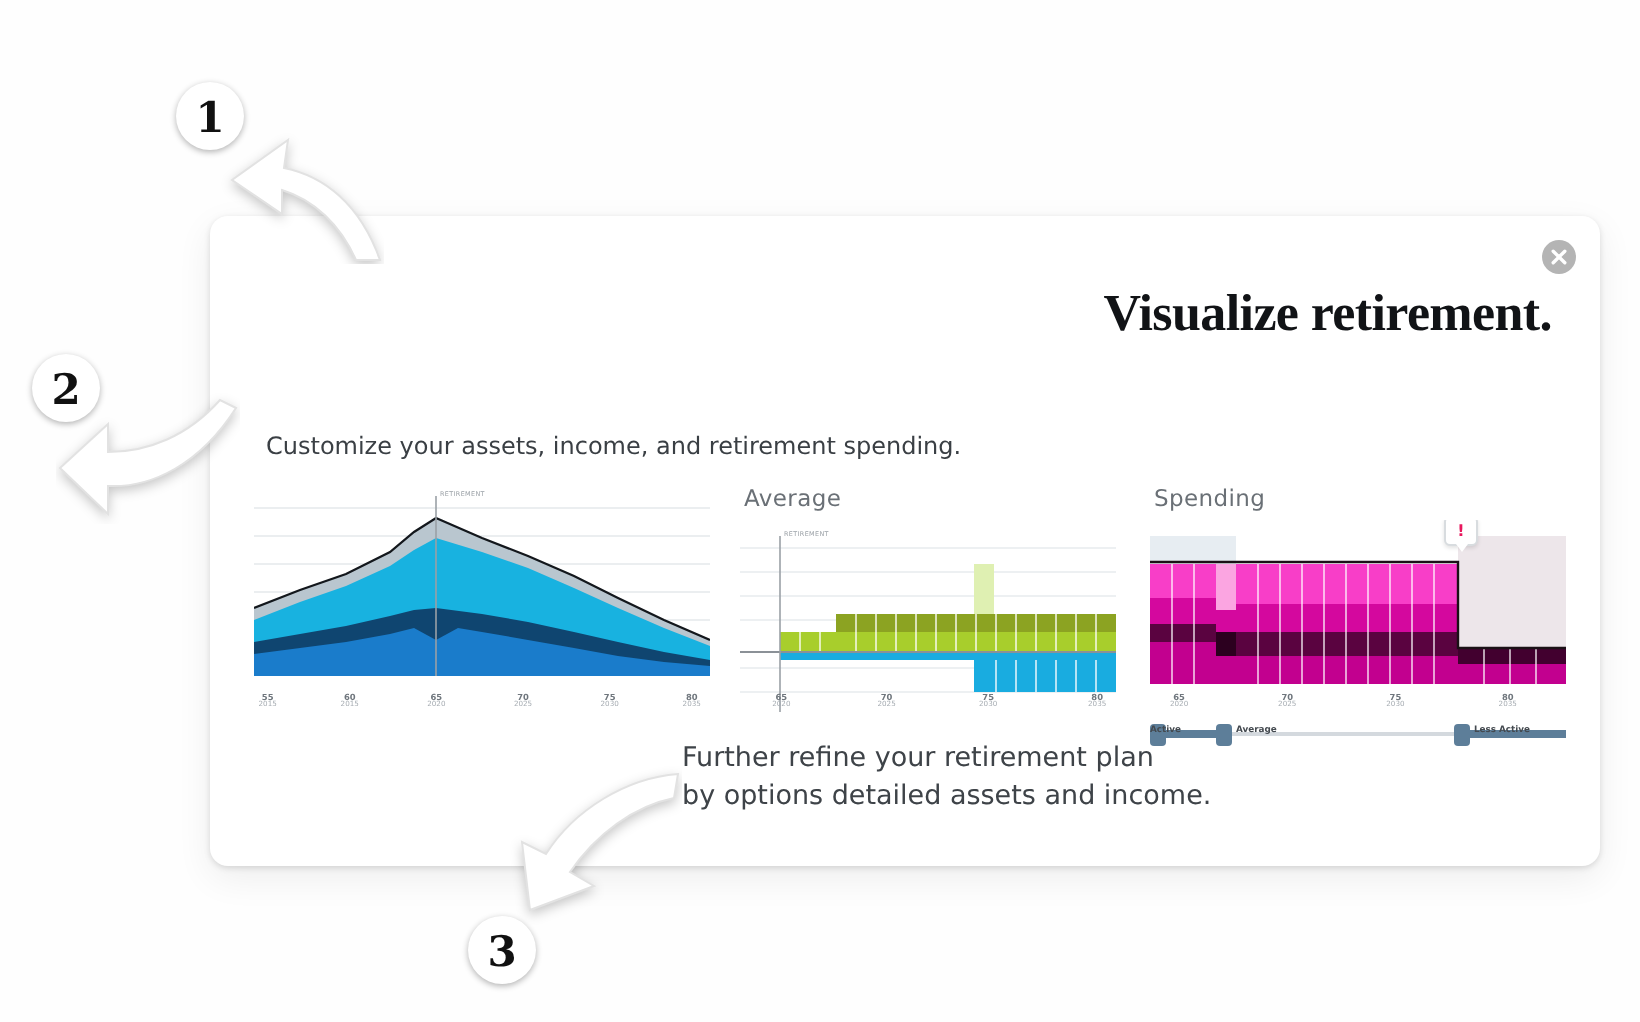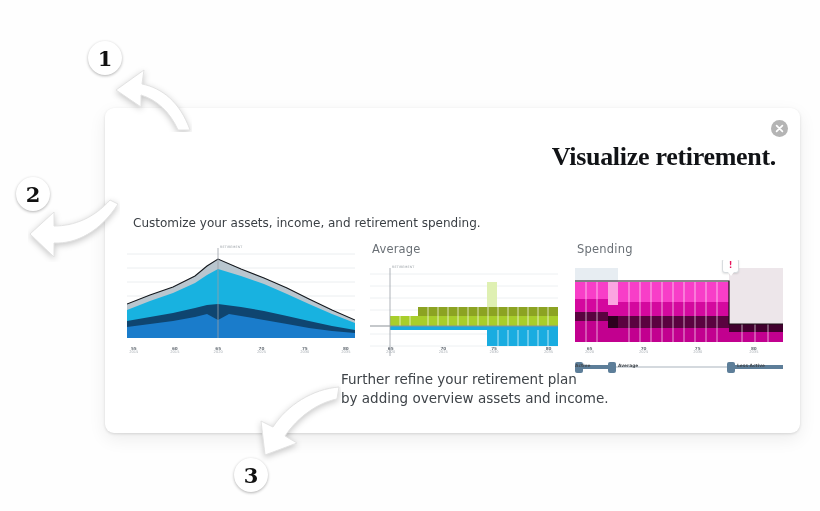--- a/index.html
+++ b/index.html
@@ -331,21 +331,21 @@
           <div class="handle" style="left:152px;"></div>
           <div class="slider-lbl" style="left:0px;">Active</div>
           <div class="slider-lbl" style="left:43px;">Average</div>
           <div class="slider-lbl" style="left:162px;">Less Active</div>
         </div>
       </div>
 
     </div>
 
     <div class="footer-note">Further refine your retirement plan
-by adding overview assets and income.</div>
+by options detailed assets and income.</div>
   </div>
 
   <div class="callout">
     <div class="arrow" style="left:108px;top:62px;">
       <svg width="84" height="70" viewBox="0 0 84 70">
         <path d="M82,68 C72,40 54,26 34,22 L36,8 L8,28 L33,45 L33,33 C49,38 62,50 70,68 Z" fill="#ffffff" stroke="#e2e2e2" stroke-width="1" style="filter:drop-shadow(0 2px 3px rgba(0,0,0,.22));"></path>
       </svg>
     </div>
     <div class="badge" style="left:88px;top:41px;">1</div>
   </div>

